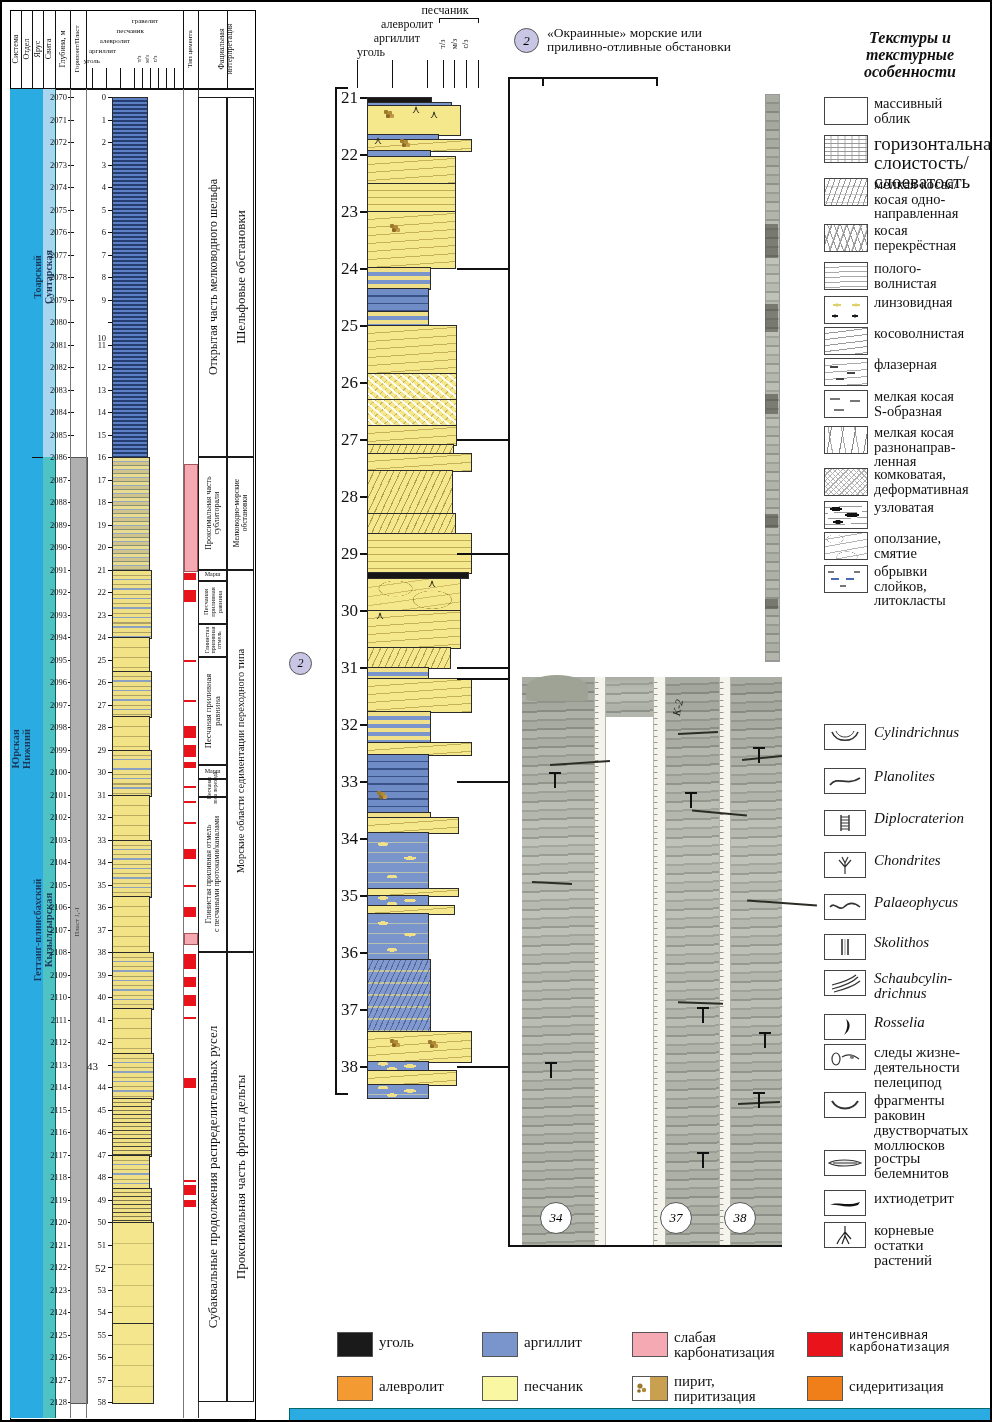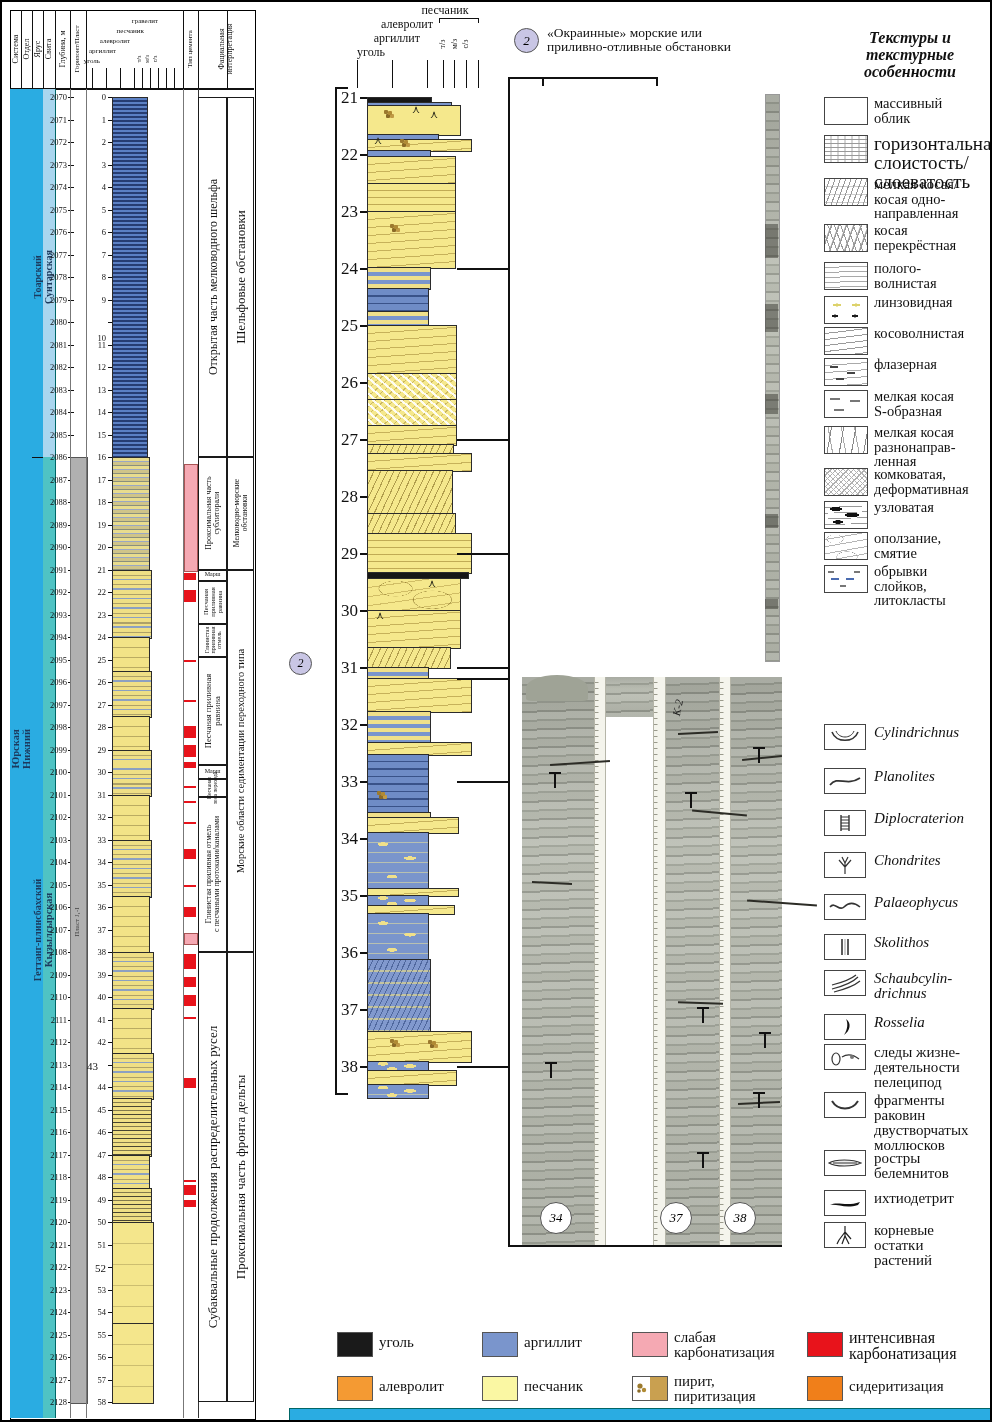--- a/index.html
+++ b/index.html
@@ -756,21 +756,21 @@
 остатки
 растений</div>
     <div style="position: absolute; left: 335px; top: 1330px; width: 34px; height: 23px; background: rgb(26, 26, 26); border: 1px solid rgb(85, 85, 85);"></div>
     <div class="leglabel" style="left: 377px; top: 1333px; font-size: 15px; width: 130px;">уголь</div>
     <div style="position: absolute; left: 480px; top: 1330px; width: 34px; height: 23px; background: rgb(122, 149, 204); border: 1px solid rgb(85, 85, 85);"></div>
     <div class="leglabel" style="left: 522px; top: 1333px; font-size: 15px; width: 130px;">аргиллит</div>
     <div style="position: absolute; left: 630px; top: 1330px; width: 34px; height: 23px; background: rgb(245, 169, 179); border: 1px solid rgb(85, 85, 85);"></div>
     <div class="leglabel" style="left: 672px; top: 1328px; font-size: 15px; width: 130px;">слабая
 карбонатизация</div>
     <div style="position: absolute; left: 805px; top: 1330px; width: 34px; height: 23px; background: rgb(232, 19, 27); border: 1px solid rgb(85, 85, 85);"></div>
-    <div class="leglabel" style="left: 847px; top: 1328px; font-size: 16px; width: 130px;">интенсивная
+    <div class="leglabel" style="left: 847px; top: 1328px; font-size: 12px; width: 130px; font-family: Liberation Mono, monospace;">интенсивная
 карбонатизация</div>
     <div style="position: absolute; left: 335px; top: 1374px; width: 34px; height: 23px; background: rgb(244, 154, 51); border: 1px solid rgb(85, 85, 85);"></div>
     <div class="leglabel" style="left: 377px; top: 1377px; font-size: 15px; width: 130px;">алевролит</div>
     <div style="position: absolute; left: 480px; top: 1374px; width: 34px; height: 23px; background: rgb(250, 247, 163); border: 1px solid rgb(85, 85, 85);"></div>
     <div class="leglabel" style="left: 522px; top: 1377px; font-size: 15px; width: 130px;">песчаник</div>
     <div style="position: absolute; left: 630px; top: 1374px; width: 34px; height: 23px; border: 1px solid rgb(85, 85, 85); background: linear-gradient(90deg, rgb(255, 255, 255) 0px, rgb(255, 255, 255) 50%, rgb(201, 160, 80) 50%, rgb(201, 160, 80) 100%);"><svg width="16" height="20" style="margin:1px">
         <circle cx="6" cy="8" r="2.6" fill="#9c7a2e"></circle>
         <circle cx="10" cy="12" r="2.2" fill="#b08a34"></circle>
         <circle cx="5" cy="13" r="1.8" fill="#8a6a26"></circle>
       </svg></div>

